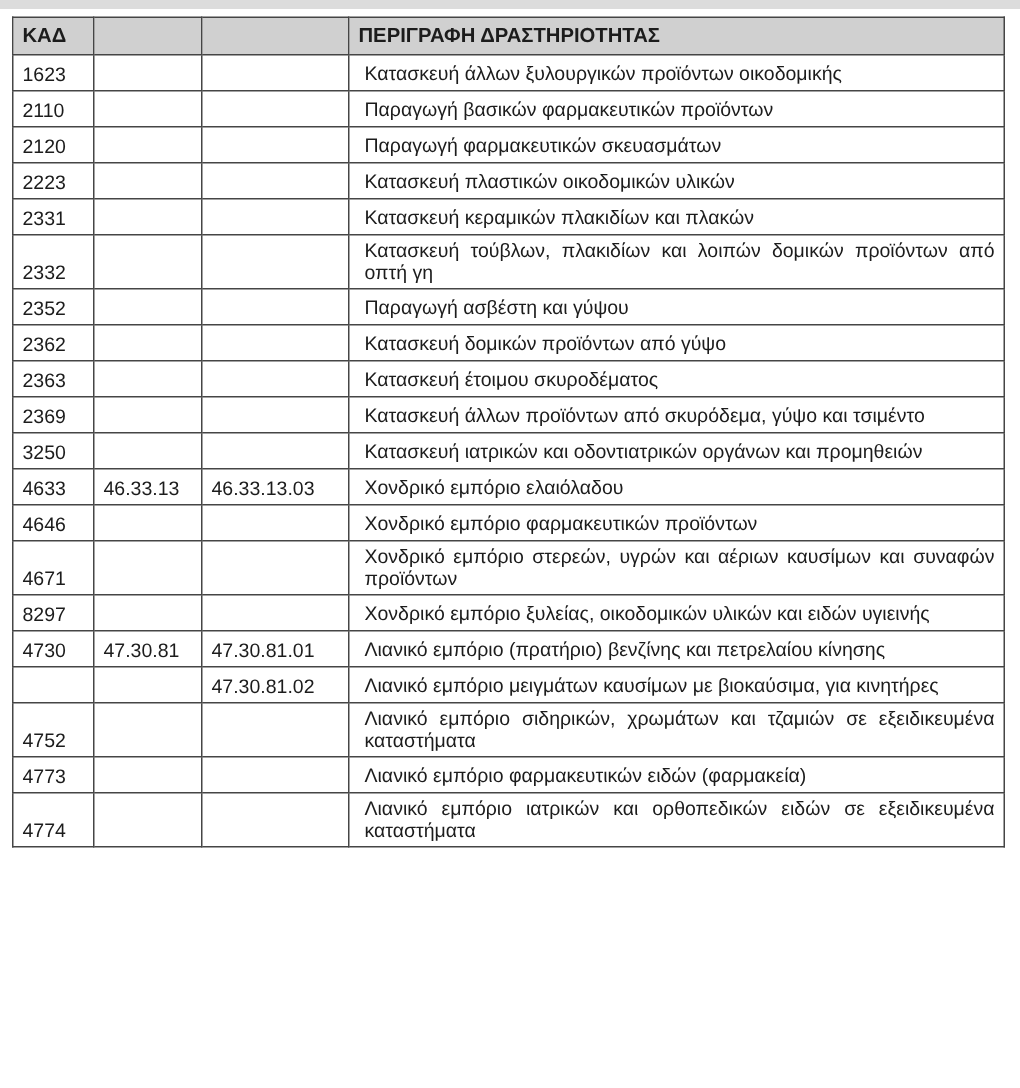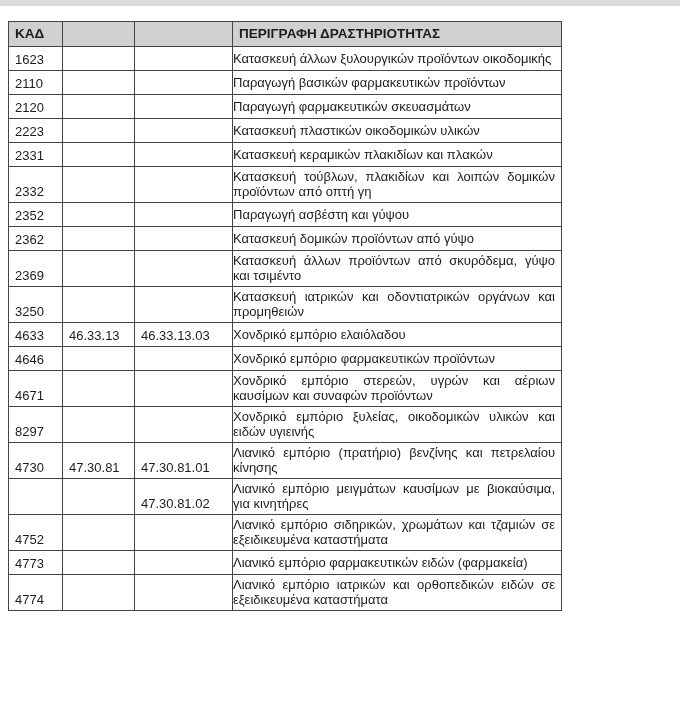--- a/index.html
+++ b/index.html
@@ -19,22 +19,22 @@
   }
   .top-band {
     position: absolute;
     top: 0; left: 0;
     width: 680px; height: 6px;
     background: var(--band-bg, #dcdcdc);
   }
   table.kad-table {
     position: absolute;
     left: 8px;
-    top: 21px;
-    width: 554px;
+    top: 11px;
+    width: 662px;
     border-collapse: collapse;
     table-layout: fixed;
   }
   .kad-table col.c1 { width: 54px; }
   .kad-table col.c2 { width: 72px; }
   .kad-table col.c3 { width: 98px; }
   .kad-table th, .kad-table td {
     border: 1px solid var(--border-col, #454545);
     font-size: 13px;
     line-height: 15px;
@@ -53,21 +53,21 @@
   .kad-table td { height: 18px; }
   td.code {
     vertical-align: bottom;
     text-align: left;
     white-space: nowrap;
   }
   td.desc {
     vertical-align: middle;
     text-align: justify;
     text-align-last: left;
-    padding-left: 0;
+    padding-left: 10px;
     padding-right: 6px;
     margin-left: 16px;
   }
 </style>
 </head>
 <body>
 
 <div class="page">
   <div class="top-band"></div>
 
@@ -129,20 +129,26 @@
       <td class="code"></td>
       <td class="desc">Παραγωγή ασβέστη και γύψου</td>
     </tr>
         <tr>
       <td class="code">2362</td>
       <td class="code"></td>
       <td class="code"></td>
       <td class="desc">Κατασκευή δομικών προϊόντων από γύψο</td>
     </tr>
         <tr>
+      <td class="code">2363</td>
+      <td class="code"></td>
+      <td class="code"></td>
+      <td class="desc">Κατασκευή έτοιμου σκυροδέματος</td>
+    </tr>
+        <tr>
       <td class="code">2369</td>
       <td class="code"></td>
       <td class="code"></td>
       <td class="desc">Κατασκευή άλλων προϊόντων από σκυρόδεμα, γύψο και τσιμέντο</td>
     </tr>
         <tr>
       <td class="code">3250</td>
       <td class="code"></td>
       <td class="code"></td>
       <td class="desc">Κατασκευή ιατρικών και οδοντιατρικών οργάνων και προμηθειών</td>

